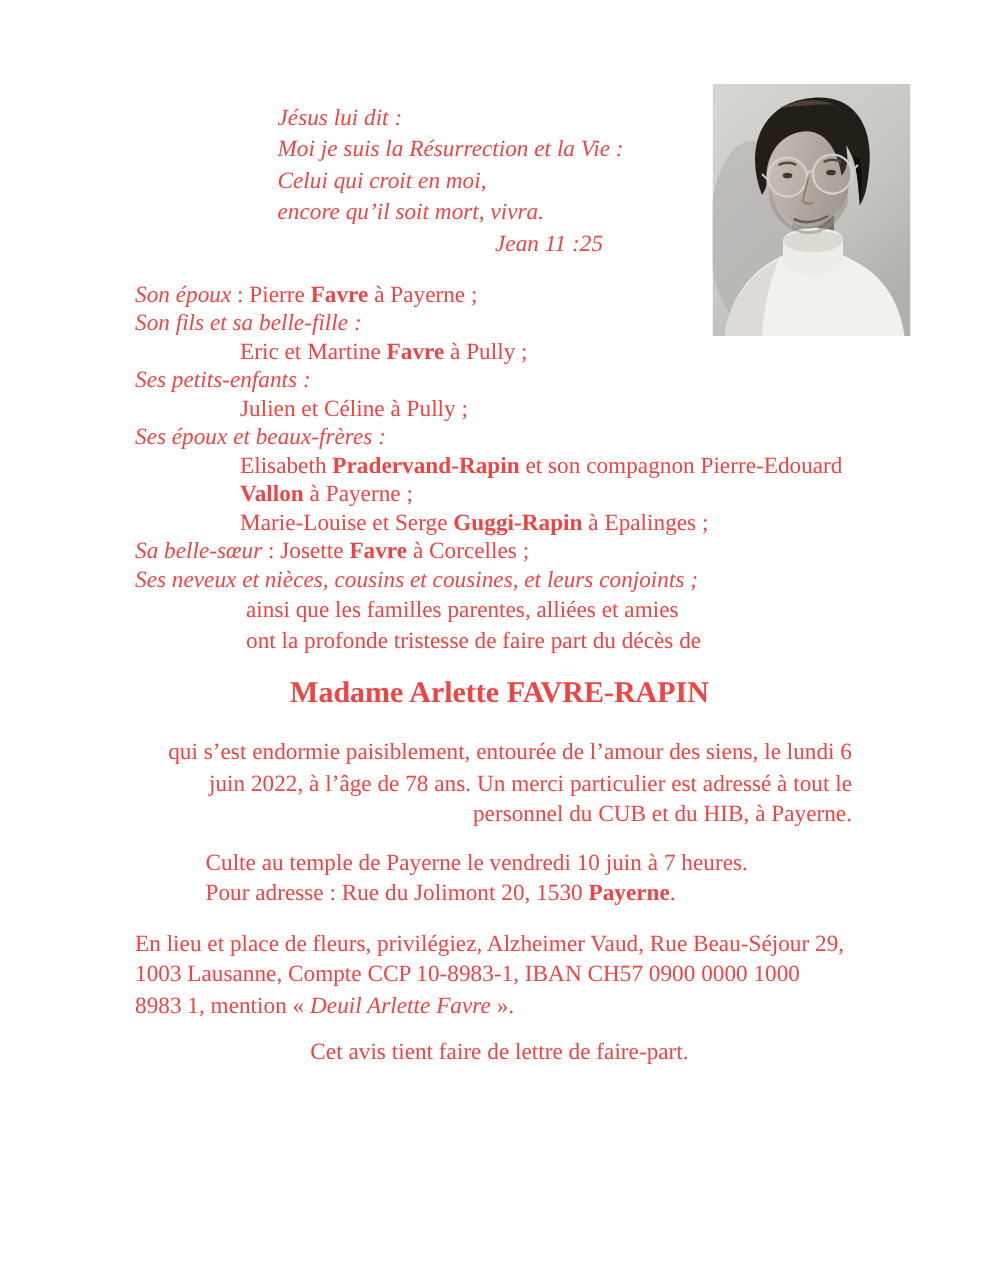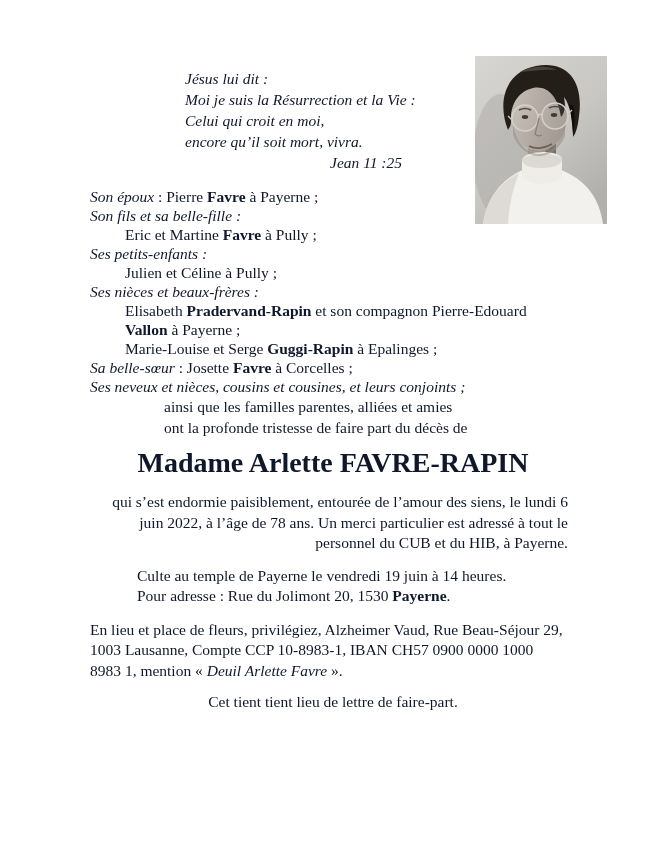--- a/index.html
+++ b/index.html
@@ -8,21 +8,21 @@
     background: #ffffff;
   }
   .page {
     position: relative;
     width: 672px;
     height: 847px;
     background: #ffffff;
     overflow: hidden;
     font-family: "Liberation Serif", "DejaVu Serif", serif;
     font-size: 15.5px;
-    color: #0f172a;
+    color: #ef4444;
     -webkit-font-smoothing: antialiased;
   }
   .content {
     position: absolute;
     left: 90px;
     top: 68px;
     width: 478px;
   }
   .quote {
     margin-left: 95px;
@@ -30,30 +30,30 @@
     line-height: 21px;
   }
   .quote-attribution {
     padding-left: 145px;
   }
   .family {
     margin-top: 14px;
     line-height: 19px;
   }
   .ind {
-    margin-left: 35px;
+    margin-left: 70px;
   }
   .intro {
     margin-top: 0;
     margin-left: 74px;
     line-height: 21px;
   }
   .title {
     margin-top: 13px;
-    font-size: 28px;
+    font-size: 20px;
     line-height: 23px;
     font-weight: bold;
     text-align: center;
     padding-left: 8px;
   }
   .para {
     margin-top: 18px;
     line-height: 20.5px;
     text-align: right;
   }
@@ -148,40 +148,40 @@
       <div>encore qu’il soit mort, vivra.</div>
       <div class="quote-attribution">Jean 11 :25</div>
     </div>
 
     <div class="family">
       <div><span class="seg-italic">Son époux</span><span> : Pierre </span><span class="seg-bold">Favre</span><span> à Payerne ;</span></div>
       <div><span class="seg-italic">Son fils et sa belle-fille :</span></div>
       <div class="ind"><span>Eric et Martine </span><span class="seg-bold">Favre</span><span> à Pully ;</span></div>
       <div><span class="seg-italic">Ses petits-enfants :</span></div>
       <div class="ind"><span>Julien et Céline à Pully ;</span></div>
-      <div><span class="seg-italic">Ses nièces et beaux-frères :</span></div>
+      <div><span class="seg-italic">Ses époux et beaux-frères :</span></div>
       <div class="ind"><span>Elisabeth </span><span class="seg-bold">Pradervand-Rapin</span><span> et son compagnon Pierre-Edouard</span></div>
       <div class="ind"><span class="seg-bold">Vallon</span><span> à Payerne ;</span></div>
       <div class="ind"><span>Marie-Louise et Serge </span><span class="seg-bold">Guggi-Rapin</span><span> à Epalinges ;</span></div>
       <div><span class="seg-italic">Sa belle-sœur</span><span> : Josette </span><span class="seg-bold">Favre</span><span> à Corcelles ;</span></div>
       <div><span class="seg-italic">Ses neveux et nièces, cousins et cousines, et leurs conjoints ;</span></div>
     </div>
 
     <div class="intro">
       <div>ainsi que les familles parentes, alliées et amies</div>
       <div>ont la profonde tristesse de faire part du décès de</div>
     </div>
 
     <div class="title">Madame Arlette FAVRE-RAPIN</div>
 
     <div class="para">qui s’est endormie paisiblement, entourée de l’amour des siens, le lundi 6 juin 2022, à l’âge de 78 ans. Un merci particulier est adressé à tout le personnel du CUB et du HIB, à Payerne.</div>
 
     <div class="ceremony">
-      <div><span>Culte au temple de Payerne le vendredi 19 juin à 14 heures.</span></div>
+      <div><span>Culte au temple de Payerne le vendredi 10 juin à 7 heures.</span></div>
       <div><span>Pour adresse : Rue du Jolimont 20, 1530 </span><span class="seg-bold">Payerne</span><span>.</span></div>
     </div>
 
     <div class="donation"><span>En lieu et place de fleurs, privilégiez, Alzheimer Vaud, Rue Beau-Séjour 29, 1003 Lausanne, Compte CCP 10-8983-1, IBAN CH57 0900 0000 1000 8983 1, mention « </span><span class="seg-italic">Deuil Arlette Favre</span><span> ».</span></div>
 
-    <div class="closing">Cet tient tient lieu de lettre de faire-part.</div>
+    <div class="closing">Cet avis tient faire de lettre de faire-part.</div>
 
   </div>
 </div>
 
 </body></html>

